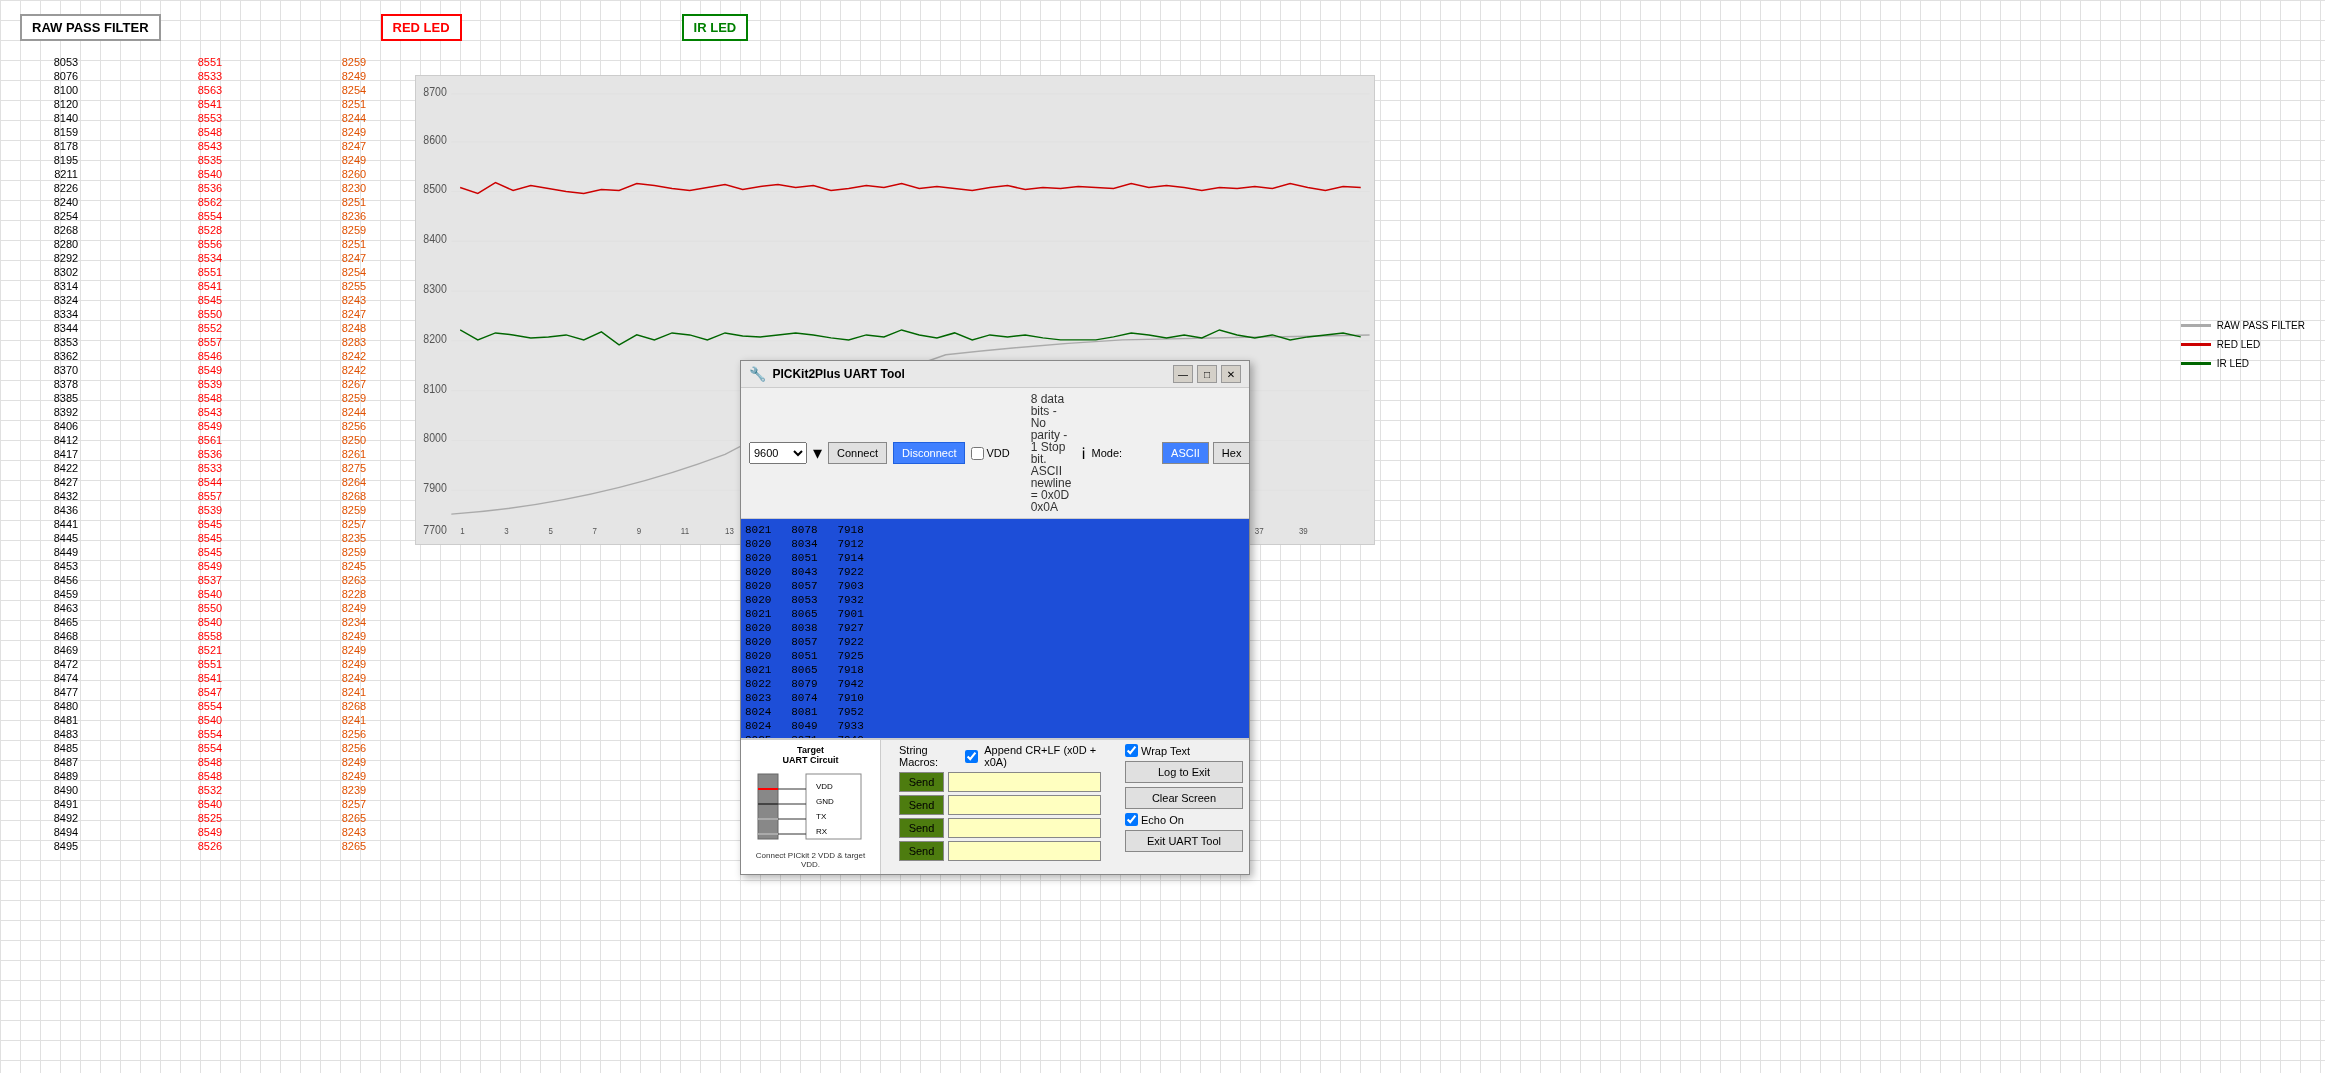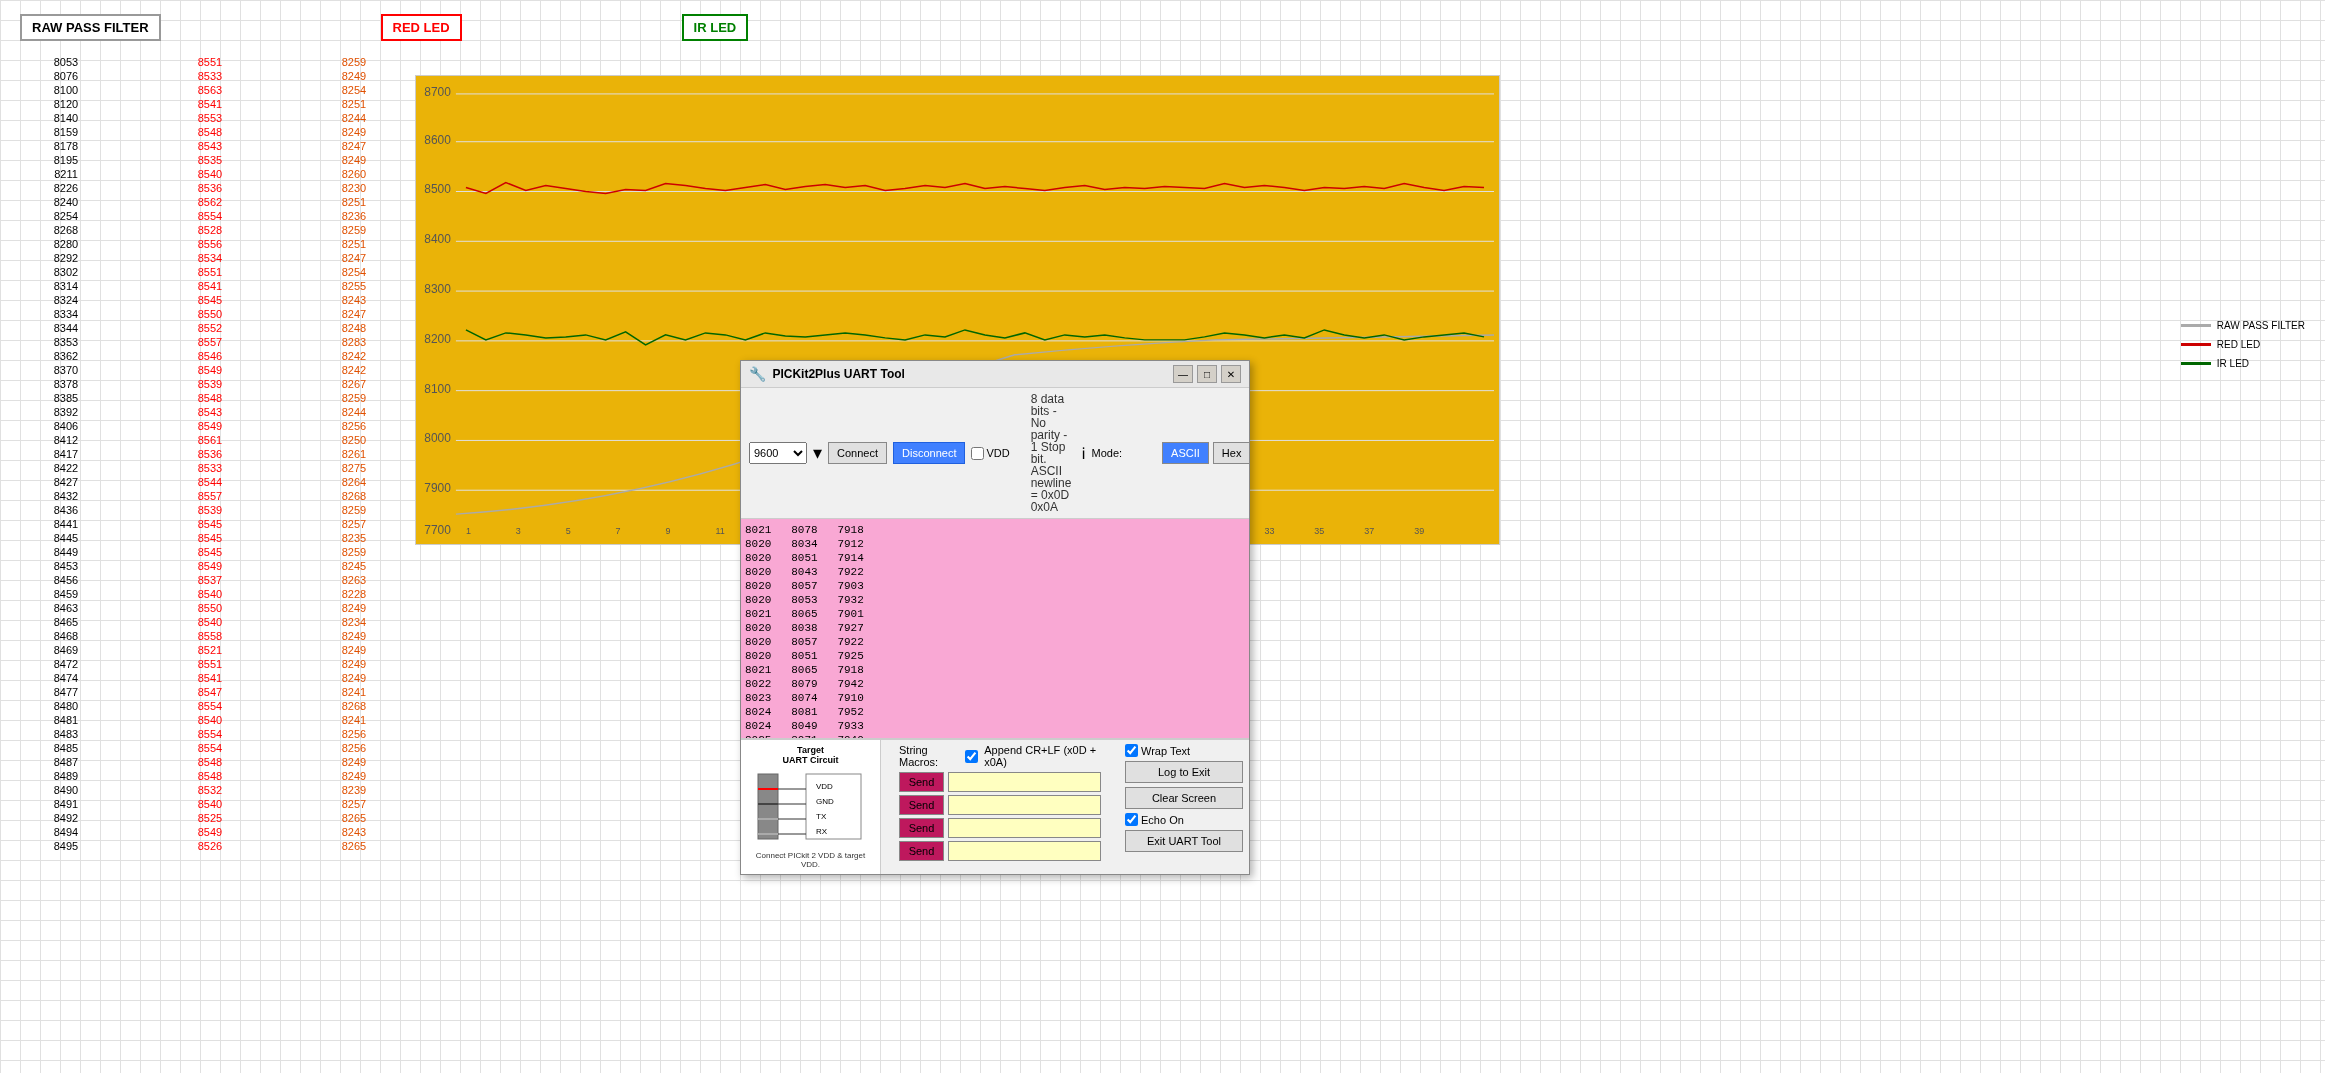--- a/index.html
+++ b/index.html
@@ -84,23 +84,23 @@
 
     .data-col .cell.black { color: #000; }
     .data-col .cell.red { color: red; }
     .data-col .cell.orange-red { color: #e05000; }
 
     
     .chart-container {
       position: absolute;
       top: 75px;
       left: 415px;
-      width: 1085px;
+      width: 960px;
       height: 470px;
-      background: #eab308;
+      background: #e5e5e5;
       border: 1px solid #ccc;
       z-index: 5;
     }
 
     .chart-svg {
       width: 100%;
       height: 100%;
     }
 
     
@@ -234,21 +234,21 @@
     .mode-btn.active {
       background: #4080ff;
       color: white;
       margin-left: 36px;
     }
 
     
     .dialog-data {
       height: 220px;
       overflow-y: scroll;
-      background: #f9a8d4;
+      background: #1d4ed8;
       font-family: 'Courier New', monospace;
       font-size: 11px;
       padding: 4px;
       border-bottom: 1px solid #ccc;
     }
 
     .data-row {
       line-height: 14px;
       white-space: pre;
     }
@@ -288,21 +288,21 @@
       display: flex;
       align-items: center;
       gap: 4px;
       margin-bottom: 3px;
     }
 
     .send-btn {
       width: 45px;
       height: 20px;
       font-size: 11px;
-      background: #be185d;
+      background: #4d7c0f;
       border: 1px solid #888;
       cursor: pointer;
     }
 
     .send-input {
       flex: 1;
       height: 20px;
       font-size: 11px;
       border: 1px solid #888;
       background: #ffffc0;

